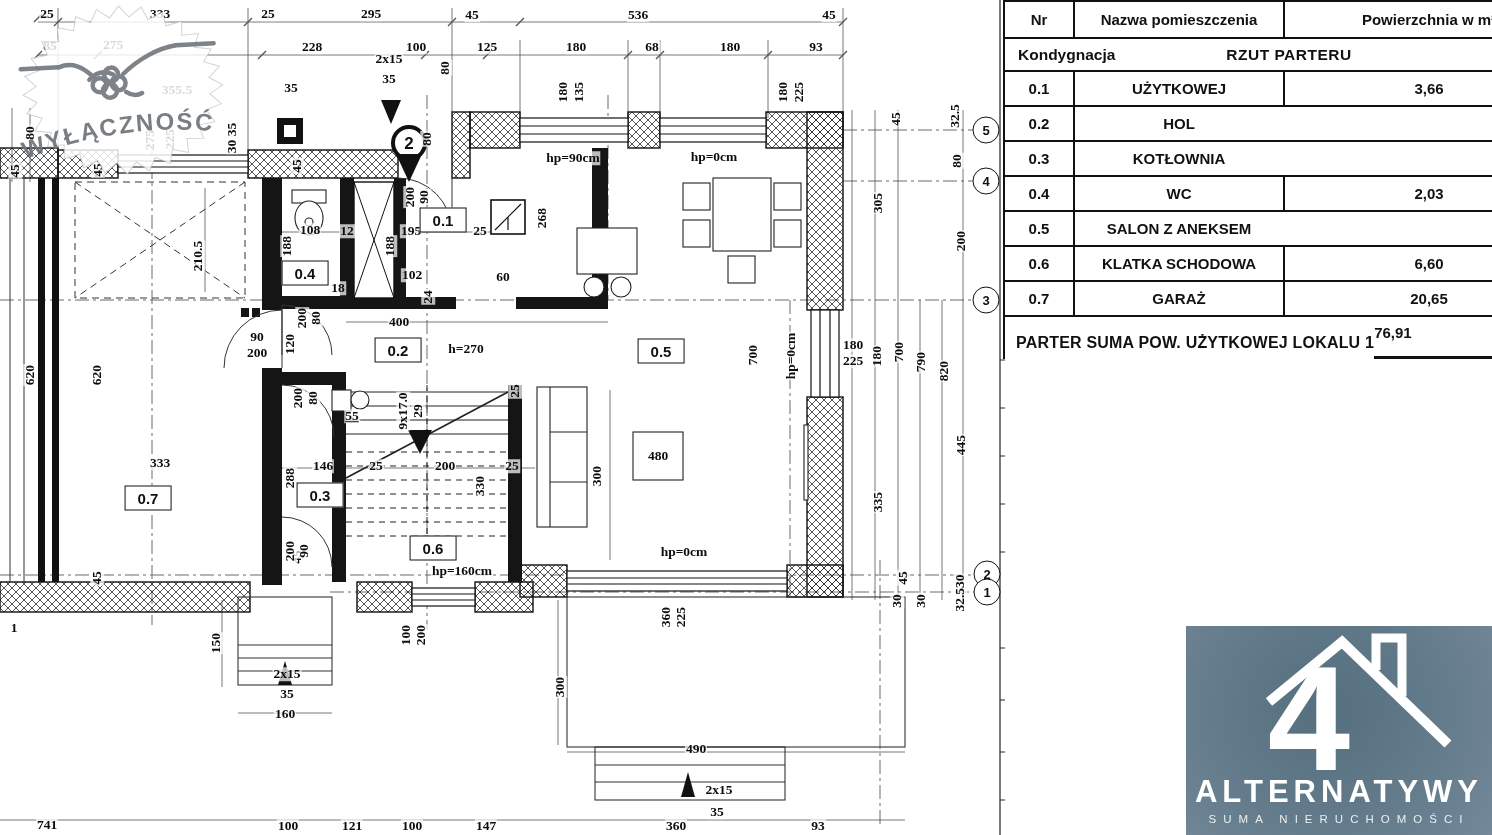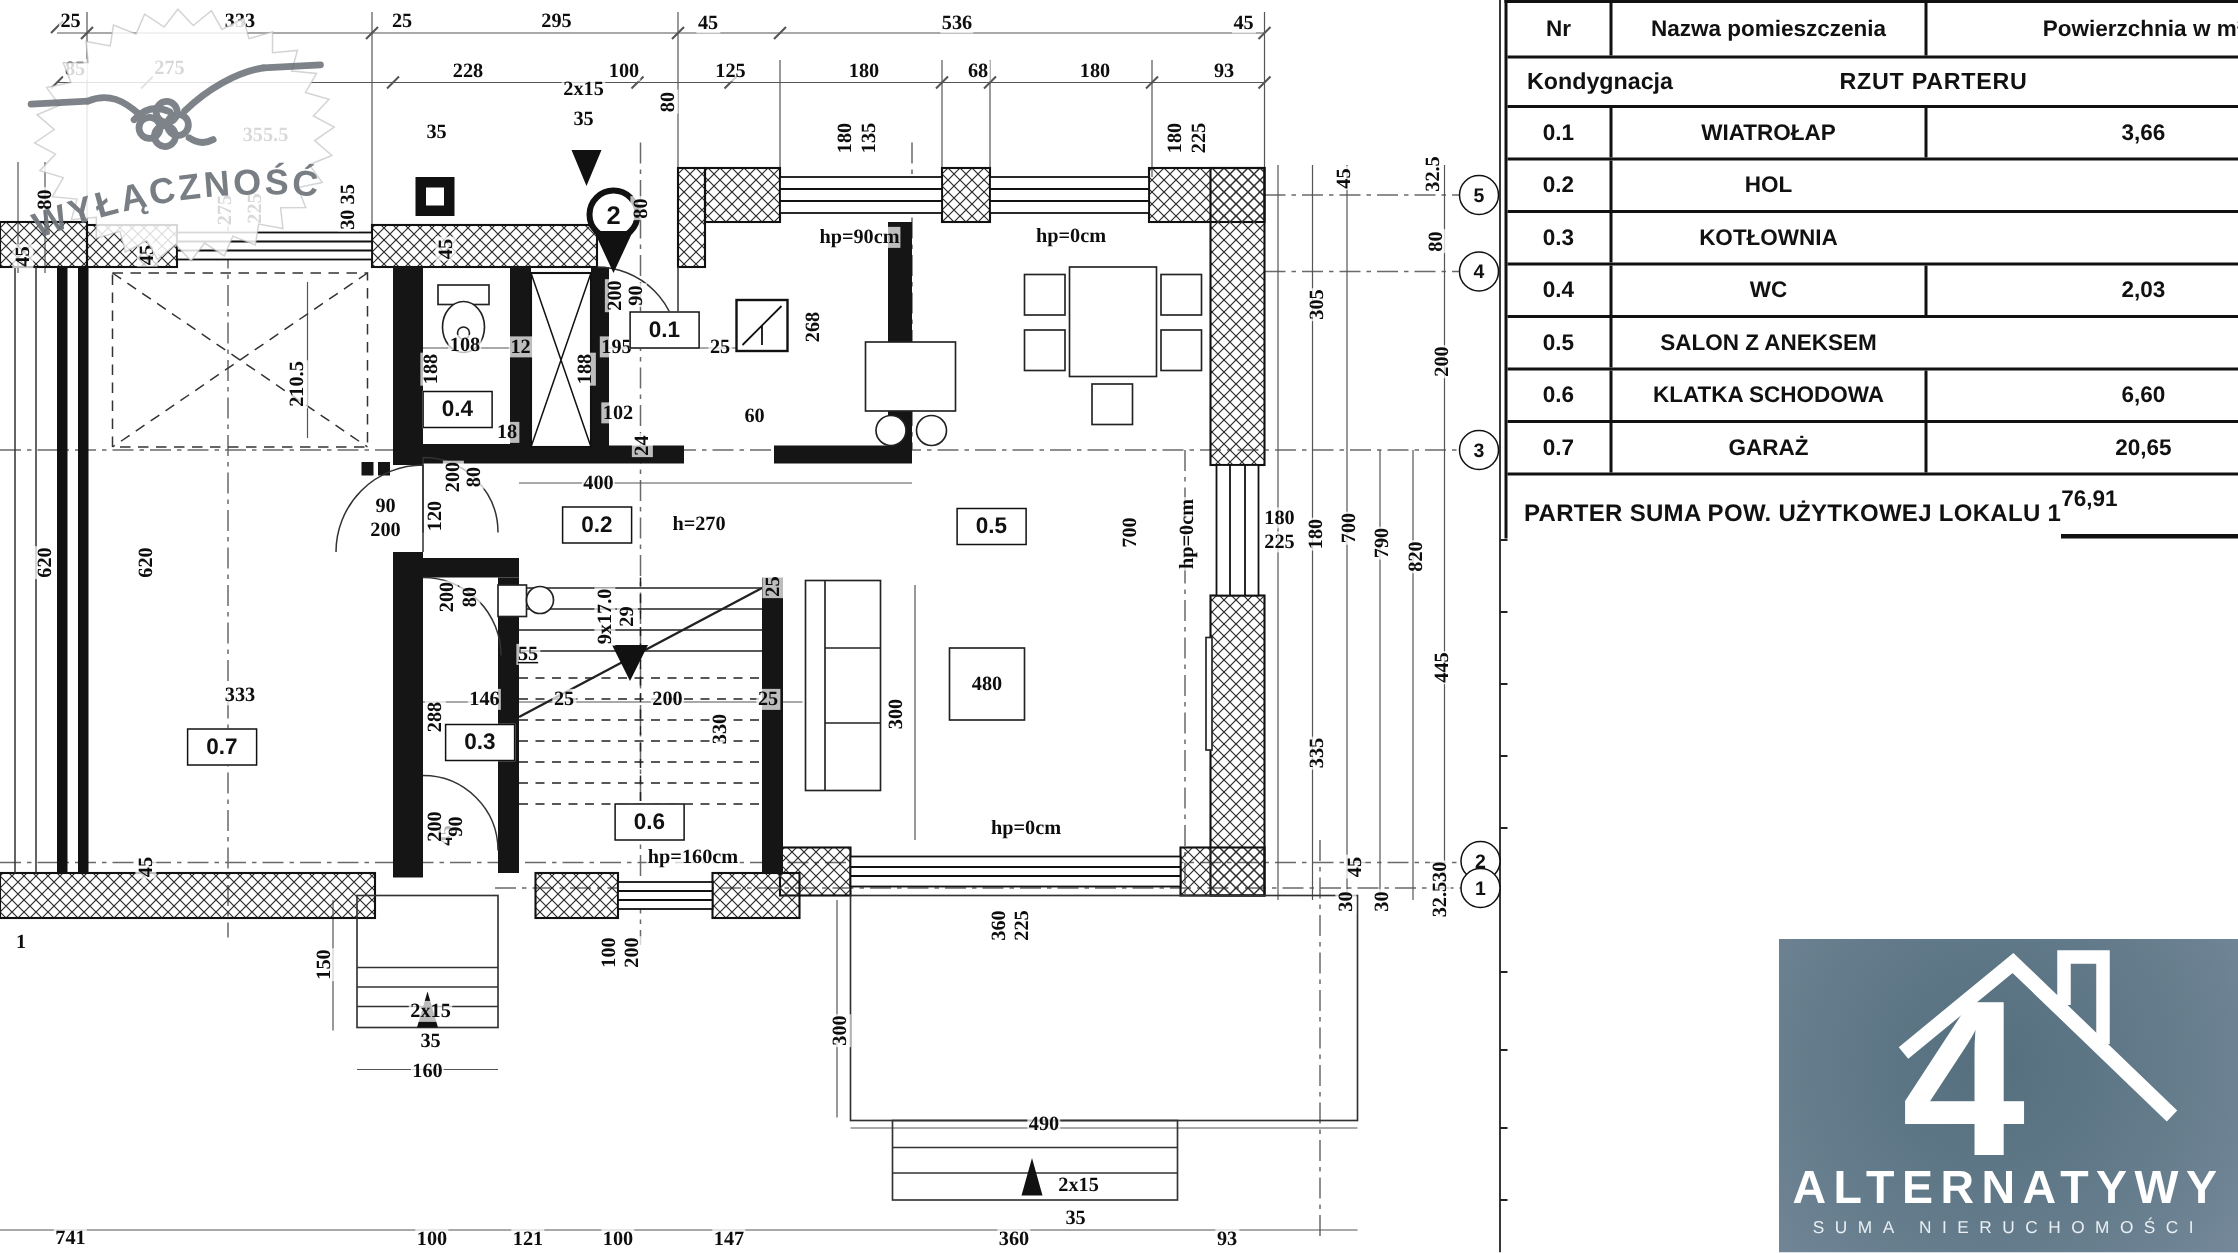--- a/index.html
+++ b/index.html
@@ -291,21 +291,21 @@
       <span class="dim" style="left: 338px; top: 288px;">18</span>
       <span class="dim" style="left: 399px; top: 322px;">400</span>
       <span class="dim" style="left: 466px; top: 349px;">h=270</span>
       <span class="dim" style="left: 257px; top: 337px;">90</span>
       <span class="dim" style="left: 257px; top: 353px;">200</span>
       <span class="dim rot" style="left: 290px; top: 344px;">120</span>
       <span class="dim rot" style="left: 302px; top: 318px;">200</span>
       <span class="dim rot" style="left: 316px; top: 318px;">80</span>
       <span class="dim rot" style="left: 298px; top: 398px;">200</span>
       <span class="dim rot" style="left: 313px; top: 398px;">80</span>
-      <span class="dim" style="left: 352px; top: 436px; text-decoration: underline;">55</span>
+      <span class="dim" style="left: 352px; top: 416px; text-decoration: underline;">55</span>
       <span class="dim" style="left: 323px; top: 466px;">146</span>
       <span class="dim" style="left: 376px; top: 466px;">25</span>
       <span class="dim" style="left: 445px; top: 466px;">200</span>
       <span class="dim" style="left: 512px; top: 466px;">25</span>
       <span class="dim rot" style="left: 480px; top: 486px;">330</span>
       <span class="dim rot" style="left: 290px; top: 478px;">288</span>
       <span class="dim rot" style="left: 403px; top: 411px;">9x17.0</span>
       <span class="dim rot" style="left: 418px; top: 411px;">29</span>
       <span class="dim rot" style="left: 290px; top: 551px;">200</span>
       <span class="dim rot" style="left: 304px; top: 551px;">90</span>
@@ -394,21 +394,21 @@
     <div>Nazwa pomieszczenia</div>
     <div>Powierzchnia w m²</div>
   </div>
   <div class="t-kond">
     <span class="k1">Kondygnacja</span>
     <span class="k2">RZUT PARTERU</span>
   </div>
   <div id="area-rows">
       <div class="t-row">
         <div>0.1</div>
-        <div>WIATROŁAP</div>
+        <div>UŻYTKOWEJ</div>
         <div>3,66</div>
       </div>
       <div class="t-row">
         <div>0.2</div>
         <div>HOL</div>
       </div>
       <div class="t-row">
         <div>0.3</div>
         <div>KOTŁOWNIA</div>
       </div>

